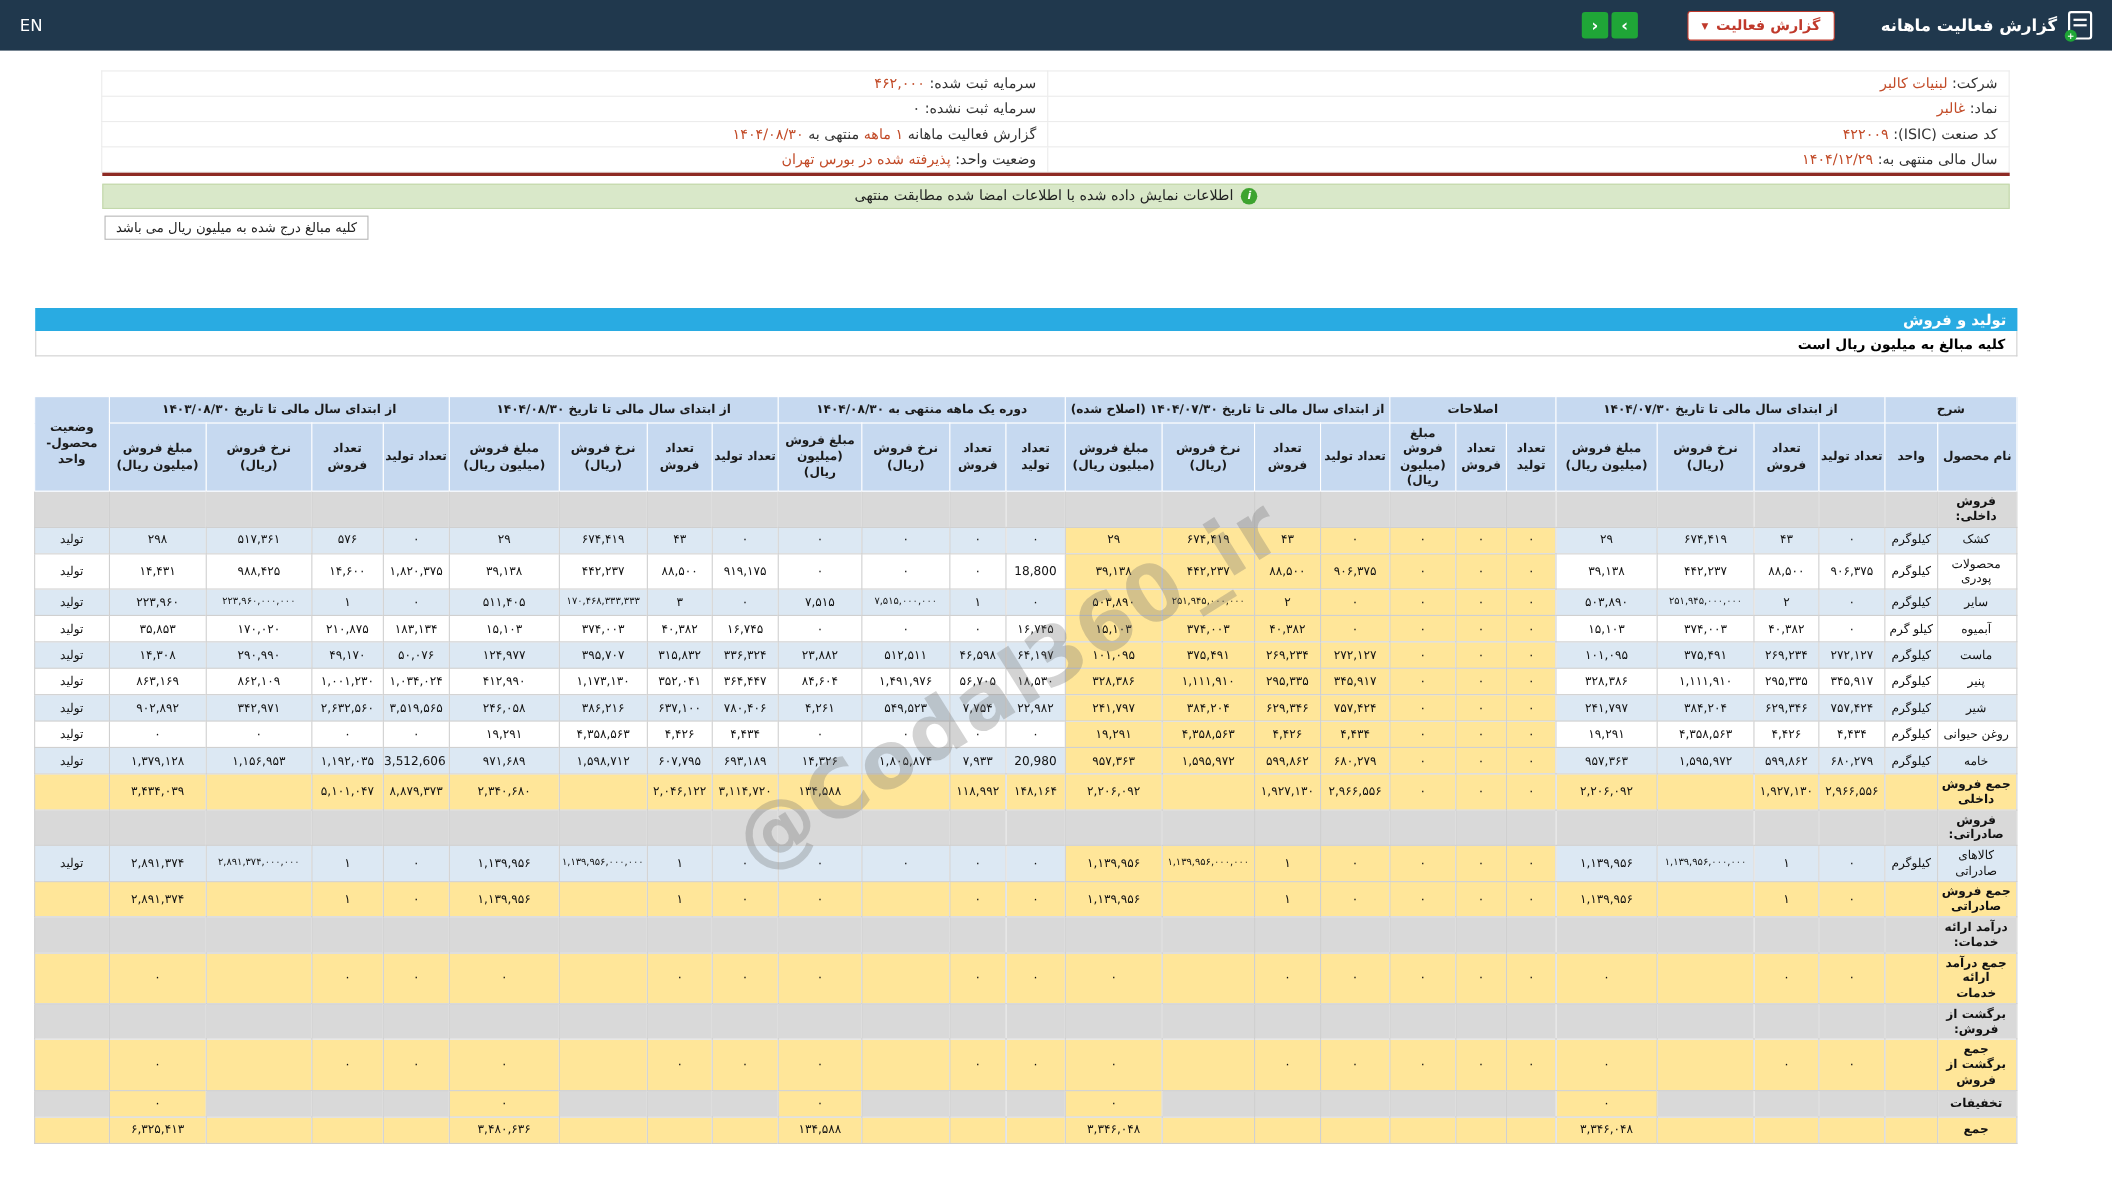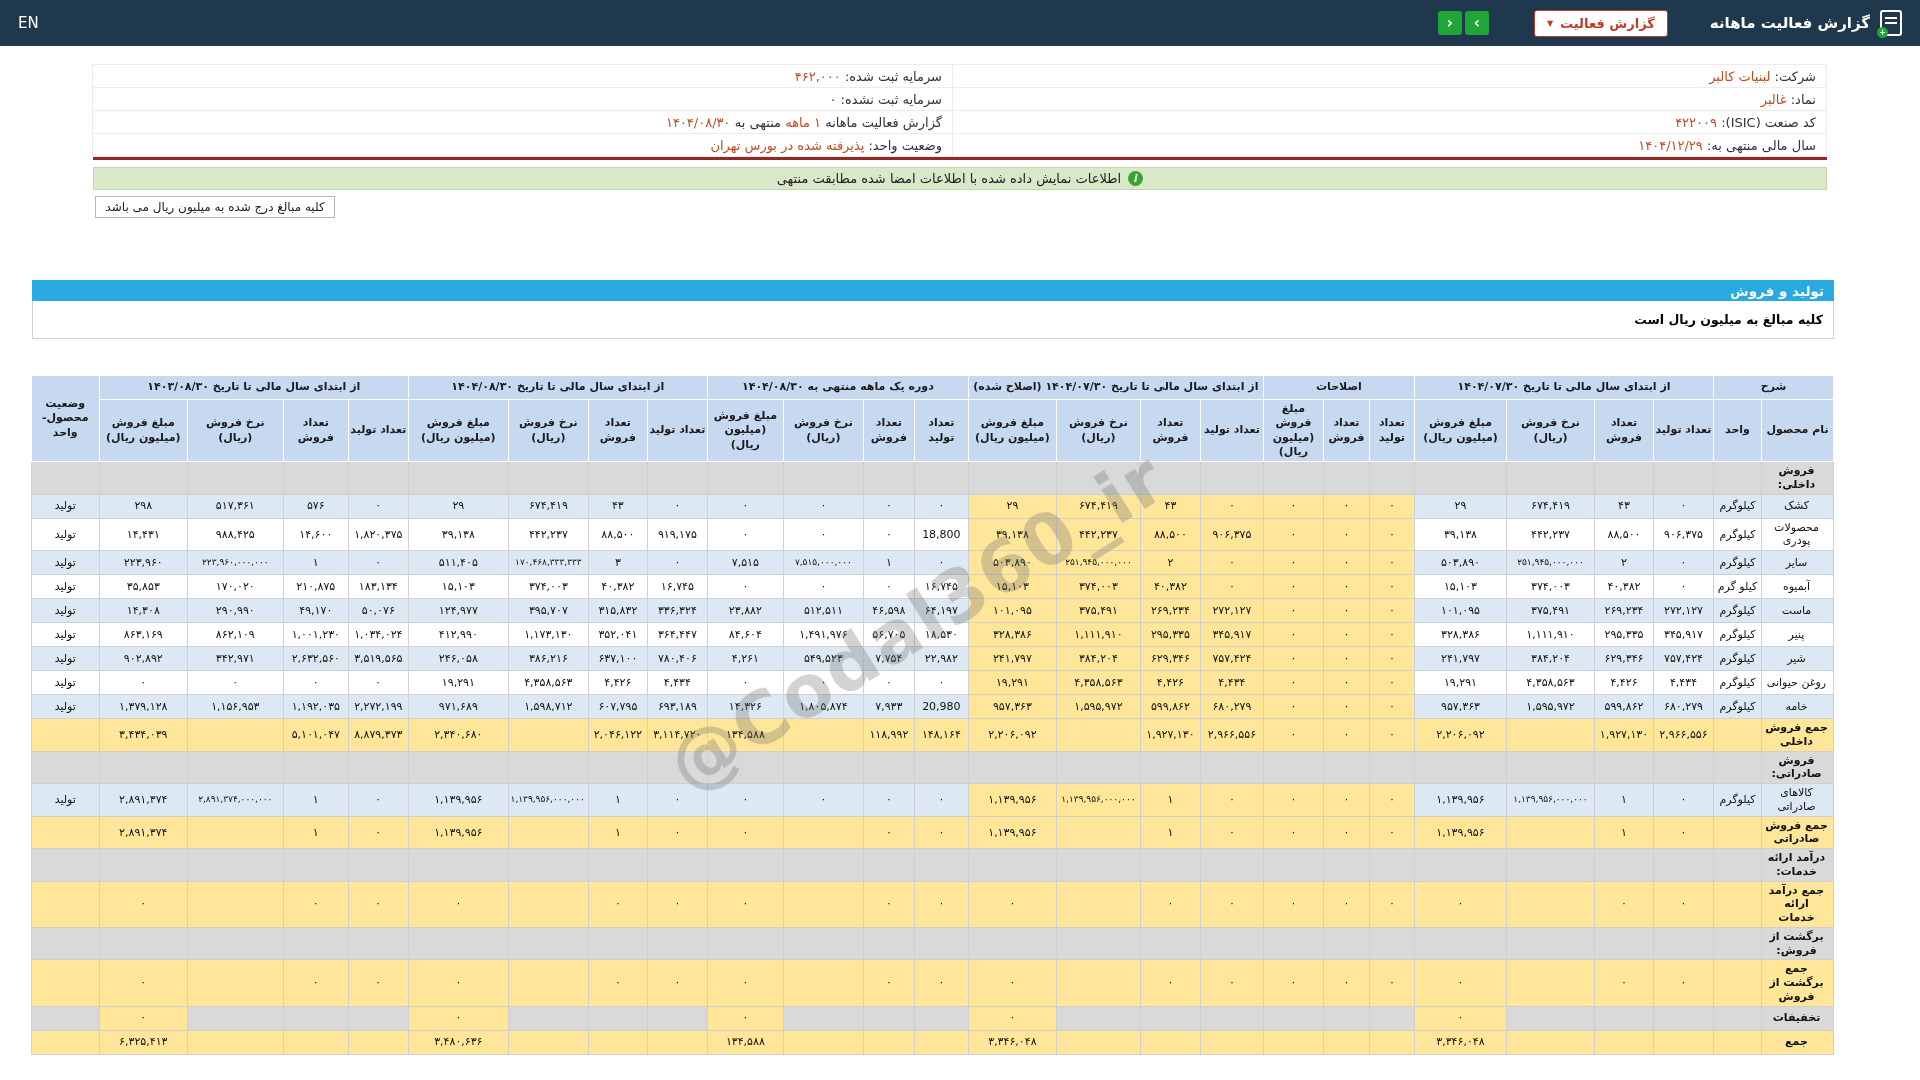--- a/index.html
+++ b/index.html
@@ -44,21 +44,21 @@
     display:flex;align-items:center;justify-content:center;gap:7px;font-size:13px;color:#222}
   .notice-icon{width:15px;height:15px;border-radius:50%;background:var(--notice_green);color:#fff;
     font-size:10px;font-weight:bold;line-height:15px;text-align:center;font-style:italic;flex:0 0 auto}
   .unit-note{position:absolute;top:196px;left:95px;width:240px;height:22px;border:1px solid #b7b7b7;
     font-size:12px;color:#222;display:flex;align-items:center;justify-content:center;background:#fff}
 
   
   .prod{position:absolute;top:280px;right:86px;width:1802px}
   .section-bar{height:21px;background:var(--section_blue);color:#fff;font-weight:bold;font-size:13.5px;
     display:flex;align-items:center;padding:0 10px}
-  .section-sub{height:38px;background:#fff;border:1px solid #d0d0d0;border-top:none;font-size:12.5px;
+  .section-sub{height:23px;background:#fff;border:1px solid #d0d0d0;border-top:none;font-size:12.5px;
     font-weight:bold;color:#000;display:flex;align-items:center;padding:0 10px}
   .main-table{margin-top:36px;width:1802px;border-collapse:collapse;table-layout:fixed;
     border:1px solid #bfbfbf}
   .main-table th{background:var(--header_blue);border:1px solid #fff;font-size:11px;font-weight:bold;
     color:#1a1a1a;text-align:center;vertical-align:middle;padding:2px 1px;line-height:1.3}
   .main-table thead tr:first-child th{height:24px}
   .main-table thead tr:last-child th{height:58px}
   .main-table td{background:#fff;border:1px solid #d0d0d0;font-size:11px;color:#111;text-align:center;
     vertical-align:middle;padding:2px 3px;height:24px;line-height:1.25;overflow:hidden;white-space:nowrap}
   .main-table td.c-name{text-align:center;white-space:normal;padding-right:5px}
@@ -479,21 +479,21 @@
             <td class="c-num amber">۱,۵۹۵,۹۷۲</td>
             <td class="c-num amber">۹۵۷,۳۶۳</td>
             <td class="c-num">20,980</td>
             <td class="c-num">۷,۹۳۳</td>
             <td class="c-num">۱,۸۰۵,۸۷۴</td>
             <td class="c-num">۱۴,۳۲۶</td>
             <td class="c-num">۶۹۳,۱۸۹</td>
             <td class="c-num">۶۰۷,۷۹۵</td>
             <td class="c-num">۱,۵۹۸,۷۱۲</td>
             <td class="c-num">۹۷۱,۶۸۹</td>
-            <td class="c-num">۲,۲۷۲,۱۹۹</td>
+            <td class="c-num">3,512,606</td>
             <td class="c-num">۱,۱۹۲,۰۳۵</td>
             <td class="c-num">۱,۱۵۶,۹۵۳</td>
             <td class="c-num">۱,۳۷۹,۱۲۸</td>
             <td class="c-status">تولید</td>
           </tr>
           <tr class="r-sum">
             <td class="c-name">جمع فروش داخلی</td>
             <td class="c-unit"></td>
             <td class="c-num">۲,۹۶۶,۵۵۶</td>
             <td class="c-num">۱,۹۲۷,۱۳۰</td>

